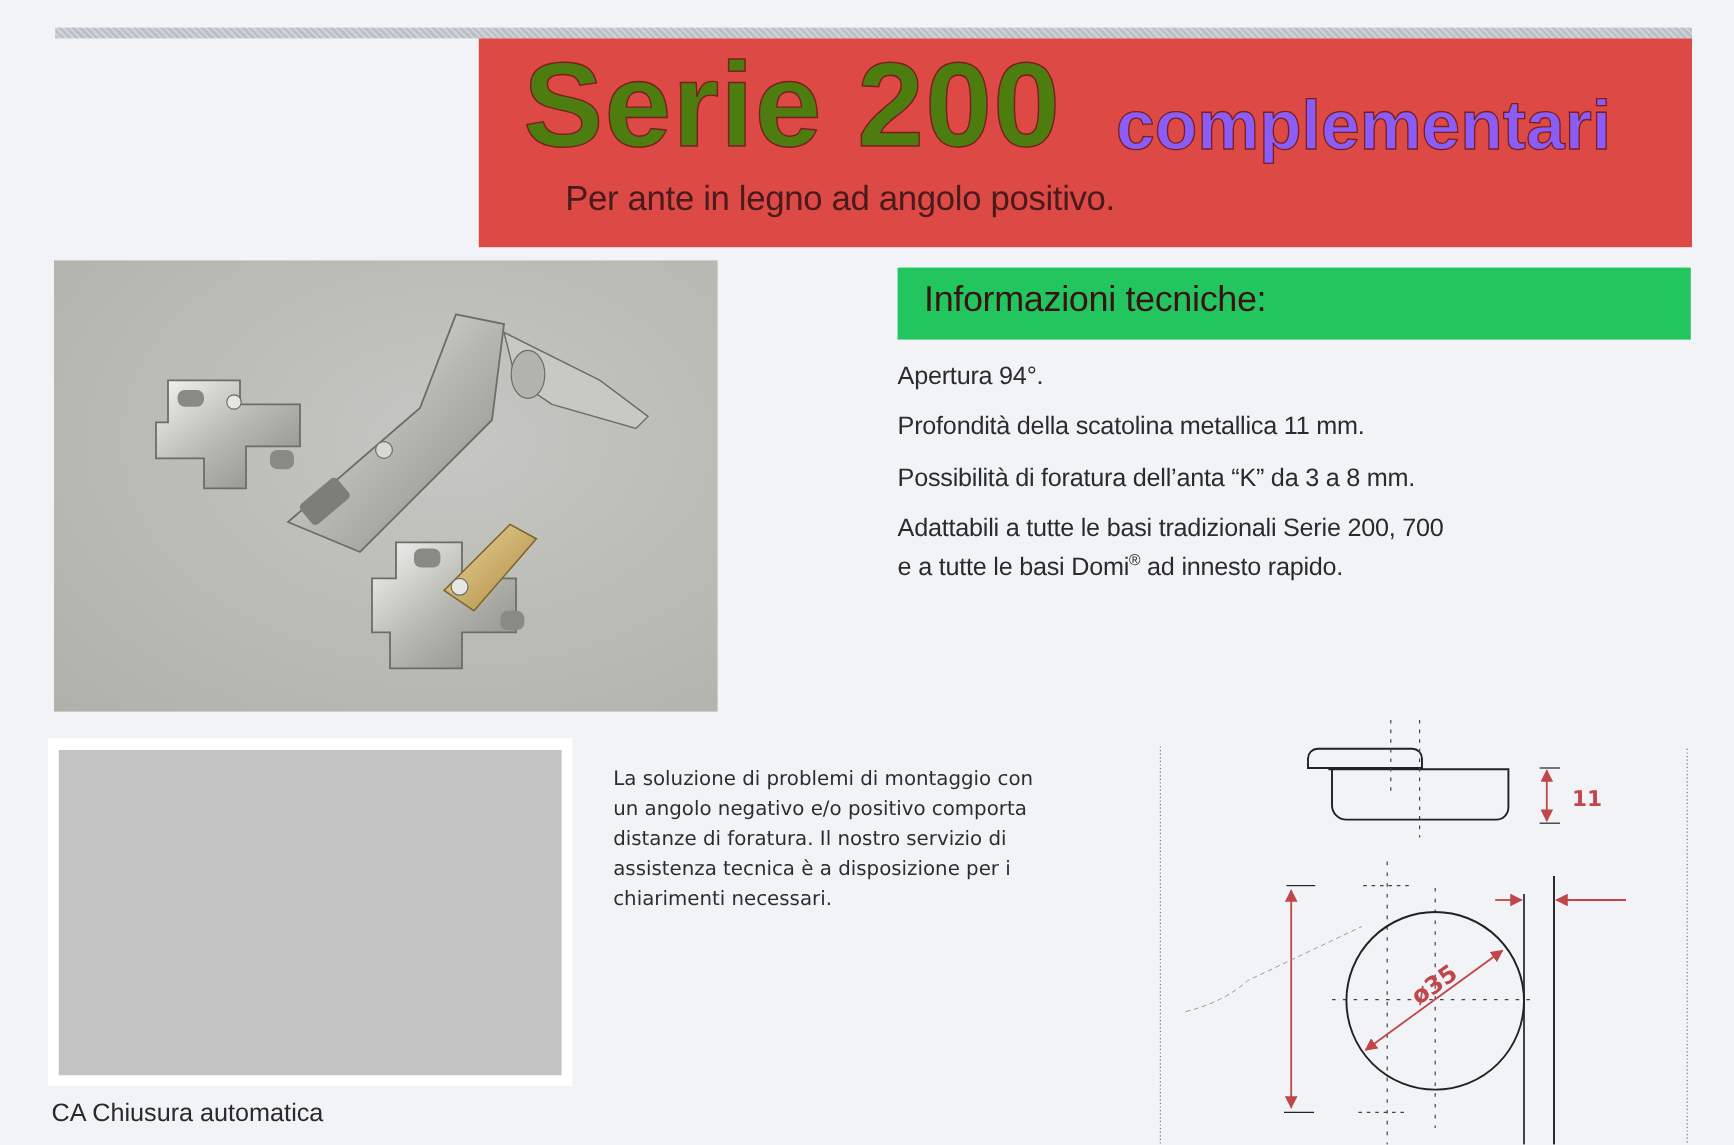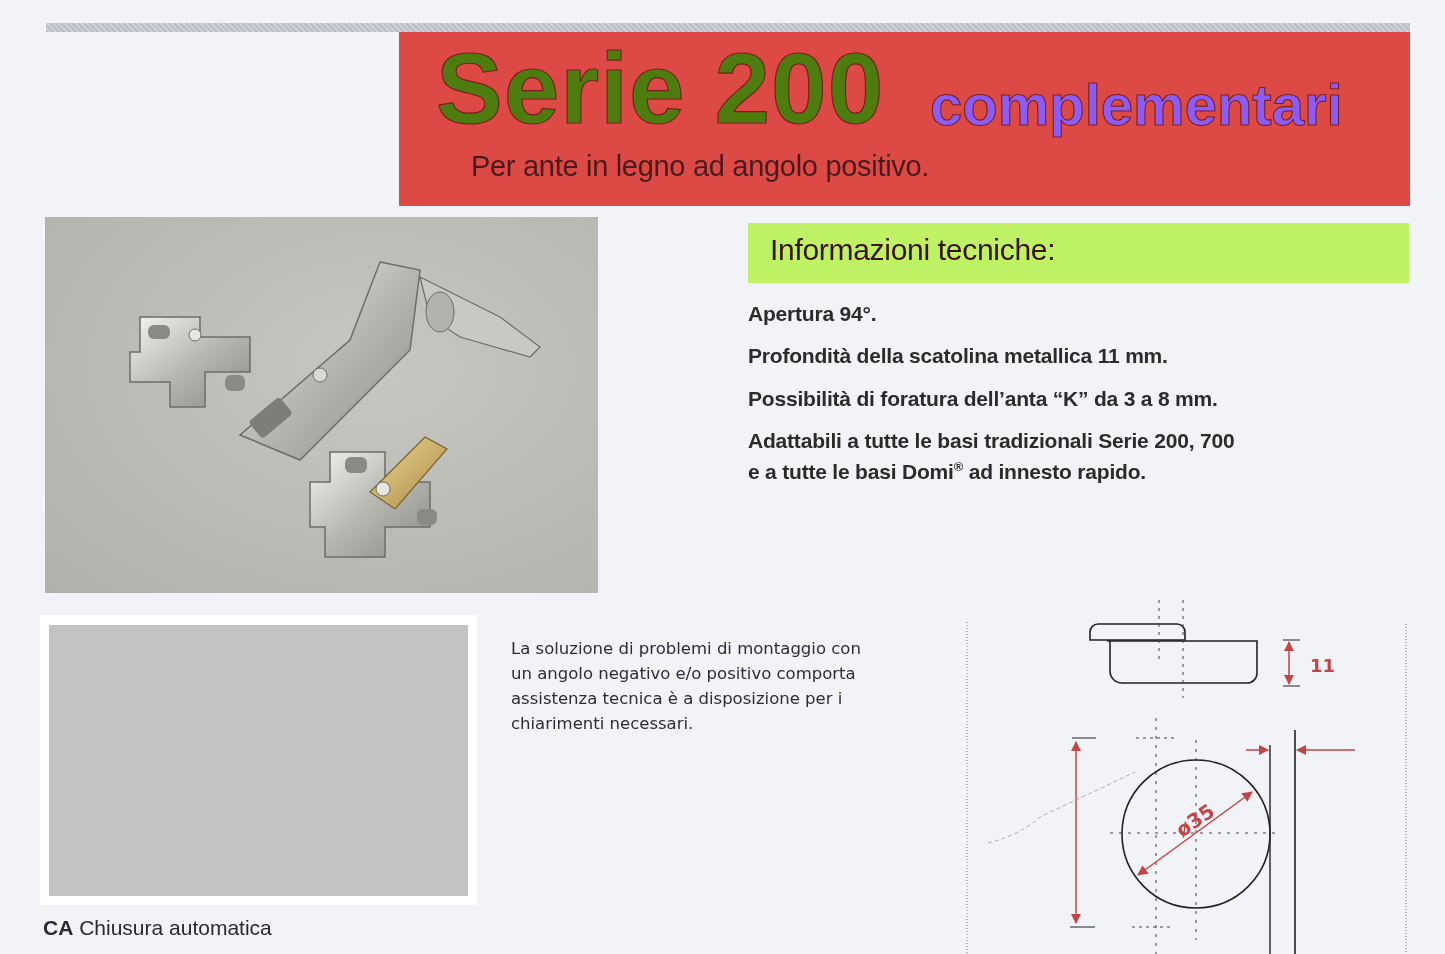--- a/index.html
+++ b/index.html
@@ -34,38 +34,38 @@
       font-size: 29px; color: #4a1a1c; letter-spacing: -0.3px;
     }
     .photo {
       position: absolute; left: 45px; top: 217px; width: 553px; height: 376px;
       background: radial-gradient(ellipse at 60% 40%, #c6c6c2 0%, #bcbcb7 50%, #b1b1ab 100%);
       overflow: hidden;
     }
     .photo svg { position: absolute; left: 0; top: 0; }
     .info-header {
       position: absolute; left: 748px; top: 223px; width: 661px; height: 60px;
-      background: #bef264;
+      background: #22c55e;
     }
     .info-header-text {
       position: absolute; left: 22px; top: 10px; font-size: 30px; color: #3a1214;
       letter-spacing: -0.3px;
     }
-    .spec { position: absolute; left: 748px; font-size: 21px; color: #2b2b2b; letter-spacing: -0.2px; font-weight: bold; }
+    .spec { position: absolute; left: 748px; font-size: 21px; color: #2b2b2b; letter-spacing: -0.2px; }
     .spec sup { font-size: 13px; }
     .placeholder-frame {
       position: absolute; left: 40px; top: 615px; width: 437px; height: 290px;
       background: #ffffff;
     }
     .placeholder-inner {
       position: absolute; left: 9px; top: 10px; width: 419px; height: 271px;
       background: #c3c3c3;
     }
     .caption { position: absolute; left: 43px; top: 916px; font-size: 21px; color: #2a2a2a; }
-    .caption b { font-weight: bold; }
+    .caption b { font-weight: normal; }
     .note {
       position: absolute; left: 511px; top: 636px; width: 430px;
       font-family: "DejaVu Sans", sans-serif; font-size: 16.5px; line-height: 25px; color: #2d2d2d;
     }
     .note-line { display: block; white-space: nowrap; }
     .drawing { position: absolute; left: 960px; top: 600px; width: 485px; height: 354px; }
     .dim-label { font-family: "DejaVu Sans", sans-serif; font-weight: bold; fill: #c0464a; }
   </style>
 </head>
 <body>
@@ -131,20 +131,21 @@
 <div class="placeholder-frame">
   <div class="placeholder-inner"></div>
 </div>
 <div class="caption">
   <b>CA</b><span> Chiusura automatica</span>
 </div>
 
 <div class="note">
   <span class="note-line">La soluzione di problemi di montaggio con</span>
   <span class="note-line">un angolo negativo e/o positivo comporta</span>
+  <span class="note-line">distanze di foratura. Il nostro servizio di</span>
   <span class="note-line">assistenza tecnica è a disposizione per i</span>
   <span class="note-line">chiarimenti necessari.</span>
 </div>
 
 <div class="drawing">
   <svg width="485" height="354" viewBox="0 0 485 354">
     <defs>
       <marker id="arr" viewBox="0 0 10 10" refX="9" refY="5" markerWidth="7" markerHeight="7" orient="auto-start-reverse">
         <path d="M0,0 L10,5 L0,10 z" fill="#c0464a"></path>
       </marker>

